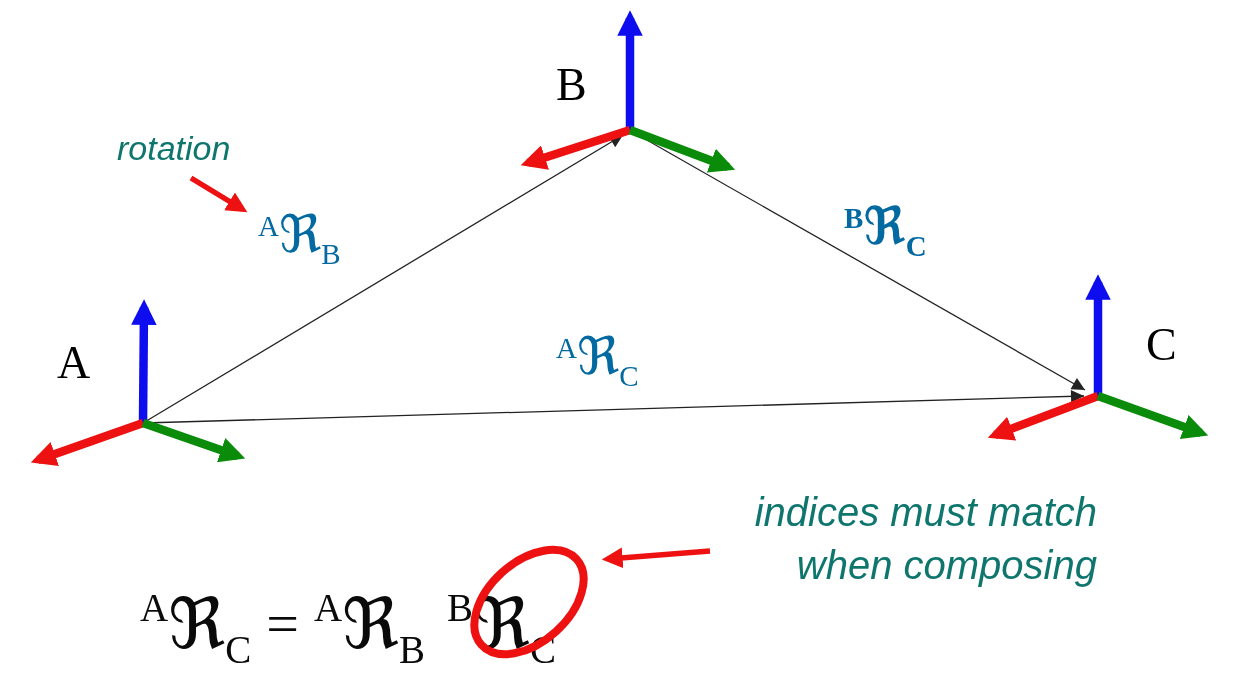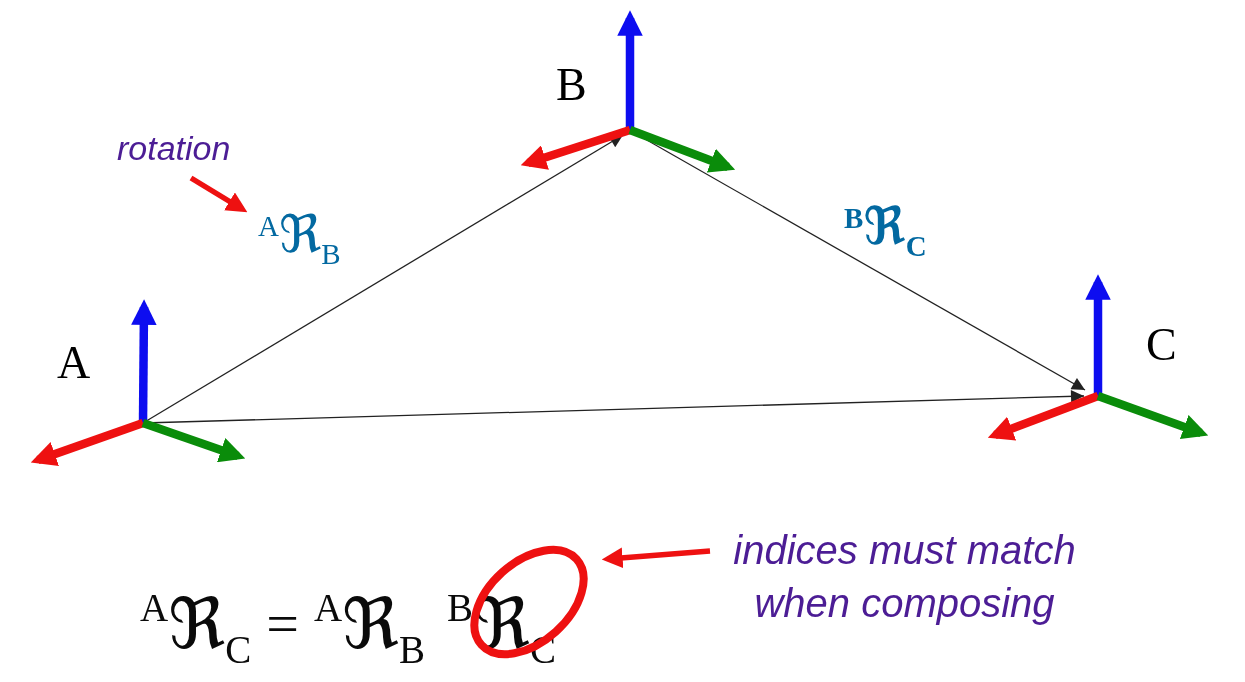--- a/index.html
+++ b/index.html
@@ -95,35 +95,35 @@
     font-family: "Liberation Serif", "DejaVu Serif", serif;
   }
   #equation .term2 { margin-left: 22px; }
 
   
   .annotation {
     position: absolute;
     z-index: 1;
     font-family: "Liberation Sans", "DejaVu Sans", sans-serif;
     font-style: italic;
-    color: #4c1d95;
+    color: #0f766e;
   }
   #rotation-note {
     left: 117px;
     top: 131px;
     font-size: 34px;
     line-height: 1;
   }
   #indices-note {
     left: 712px;
-    top: 524px;
+    top: 486px;
     width: 385px;
     font-size: 40px;
     line-height: 1.33;
-    text-align: center;
+    text-align: right;
   }
 
   
   .axis    { stroke-width: 8.5; stroke-linecap: butt; }
   .thinln  { stroke-width: 1.3; }
   .redarr  { stroke-width: 5.5; stroke-linecap: butt; }
   .redellipse { stroke-width: 8; fill: none; }
 </style>
 </head>
 <body>
@@ -131,20 +131,21 @@
 <div id="stage">
 
   <div class="txt frame-label" id="frame-label-a">A</div>
   <div class="txt frame-label" id="frame-label-b">B</div>
   <div class="txt frame-label" id="frame-label-c">C</div>
 
   <div class="rlabel" id="rlabel-ab"><span class="sup">A</span><span class="frak">ℜ</span><span class="sub">B</span></div>
 
   <div class="rlabel" id="rlabel-bc"><span class="sup">B</span><span class="frak">ℜ</span><span class="sub">C</span></div>
 
+  <div class="rlabel" id="rlabel-ac"><span class="sup">A</span><span class="frak">ℜ</span><span class="sub">C</span></div>
 
   <div id="equation"><span class="term"><span class="sup">A</span><span class="frak">ℜ</span><span class="sub">C</span></span><span class="eq-sign">=</span><span class="term"><span class="sup">A</span><span class="frak">ℜ</span><span class="sub">B</span></span><span class="term term2"><span class="sup">B</span><span class="frak">ℜ</span><span class="sub">C</span></span></div>
 
   <div class="annotation" id="rotation-note">rotation</div>
   <div class="annotation" id="indices-note">
     <div>indices must match</div>
     <div>when composing</div>
   </div>
 
   <svg id="overlay-svg" viewBox="0 0 1245 682">

